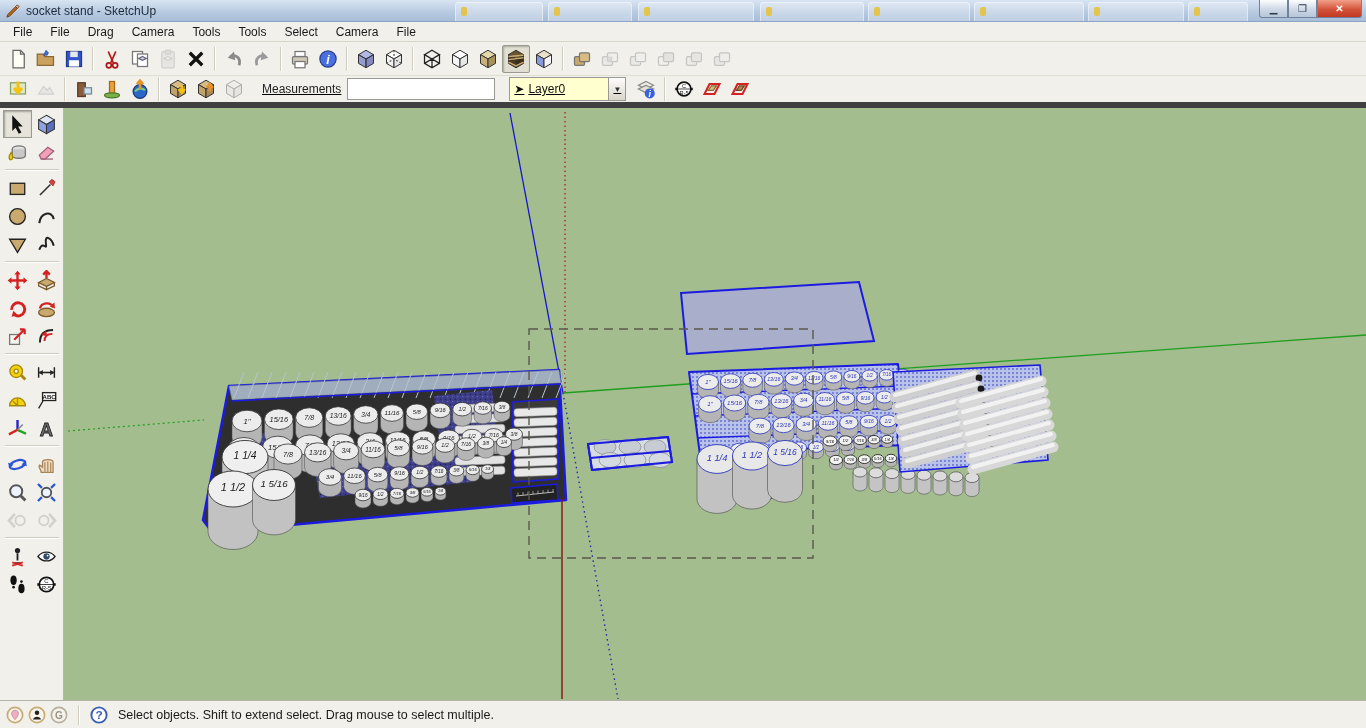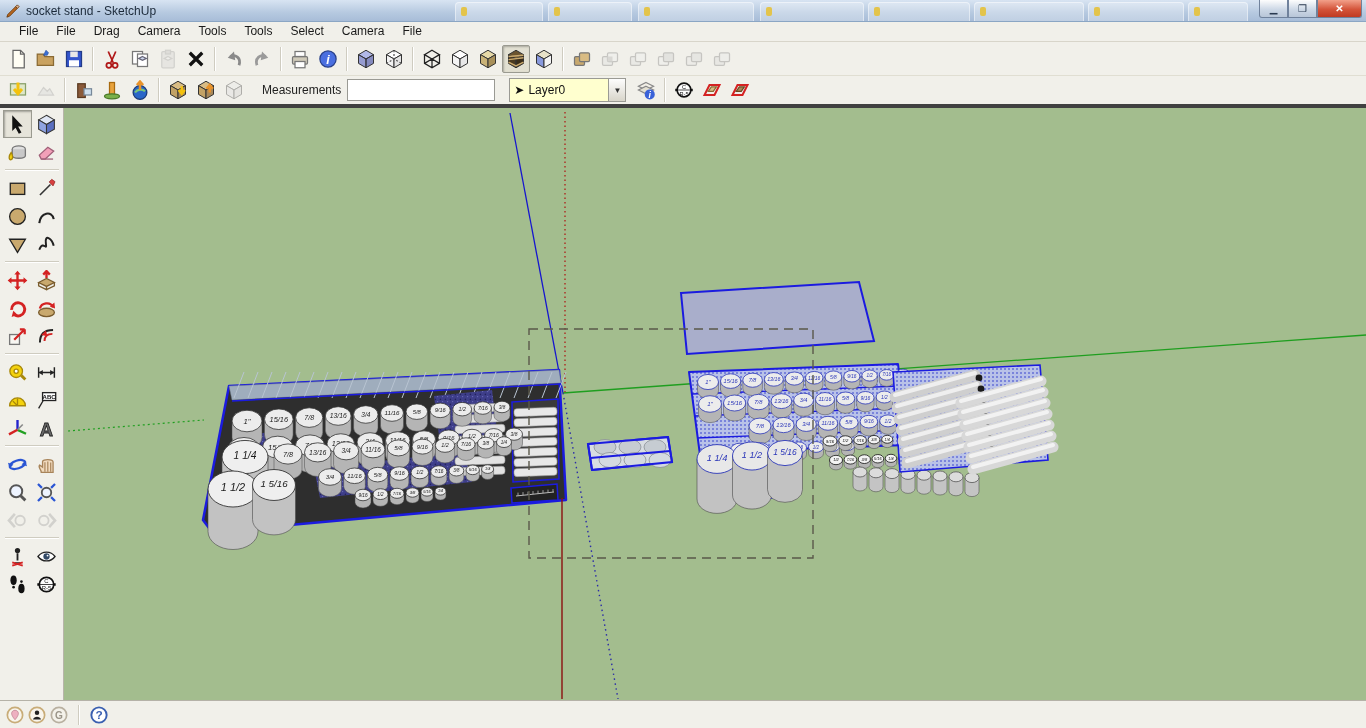--- a/index.html
+++ b/index.html
@@ -19,27 +19,27 @@
   .win-controls { position:absolute; right:4px; top:0; display:flex; z-index:4; }
   .win-btn { width:29px; height:18px; display:flex; align-items:center; justify-content:center;
     font-size:10px; color:#2a3a50; background:linear-gradient(#fdfdfd,#cdd8e6 55%,#b8c6d8);
     border:1px solid #70829c; border-top:none; cursor:default; }
   .win-btn.min { border-radius:0 0 0 3px; }
   .win-btn.close { width:45px; border-radius:0 0 3px 0;
     background:linear-gradient(#f2a08a,#d4543a 55%,#c03a22); color:#fff; font-weight:bold; }
 
   
   .menubar { height:20px; background:#f1f0ea; border-bottom:1px solid #d8d5ca;
-    display:flex; padding-left:10px; }
+    display:flex; align-items:center; padding-left:4px; }
   .menu-item { font-size:12px; color:#1a1a1a; padding:2px 9px; }
 
   
   .toolbar { display:flex; align-items:center; background:#f1f0ea; padding:2px 4px; }
   .toolbar.row1 { height:34px; border-bottom:1px solid #e0ded2; }
-  .toolbar.row2 { height:32px; border-bottom:4px solid #404040; }
+  .toolbar.row2 { height:32px; border-bottom:6px solid #404040;text-decoration:underline; }
   .tb-btn { width:28px; height:28px; display:flex; align-items:center; justify-content:center;
     border:1px solid transparent; border-radius:2px; }
   .tb-btn svg { width:20px; height:20px; }
   .tb-btn.active { border:1px solid #9a9a90; background:#e2e0d2; box-shadow:inset 1px 1px 2px rgba(0,0,0,.25); }
   .tb-btn.disabled svg { opacity:.35; filter:grayscale(1); }
   .tb-sep { width:2px; height:24px; margin:0 4px;
     border-left:1px solid #cfccc0; border-right:1px solid #fff; }
   .meas-label { font-size:12px; color:#222; margin:0 6px 0 14px; }
   .meas-input { width:148px; height:22px; border:1px solid #9a9a94; background:#fff;
     font-size:12px; padding:0 4px; }
@@ -1244,13 +1244,14 @@
         </svg>
       </span>
     </span>
   <span class="sb-sep"></span>
   <span class="sb-icon" id="sb-help">
       <svg viewBox="0 0 16 16">
         <circle cx="8" cy="8" r="6.8" fill="#fff" stroke="#3a5fb0" stroke-width="1.7"></circle>
         <text x="8" y="11.8" font-size="10.5" text-anchor="middle" fill="#3a5fb0" font-weight="bold">?</text>
       </svg>
     </span>
+  <span class="sb-msg">Select objects. Shift to extend select. Drag mouse to select multiple.</span>
 </div>
 
 </body></html>

